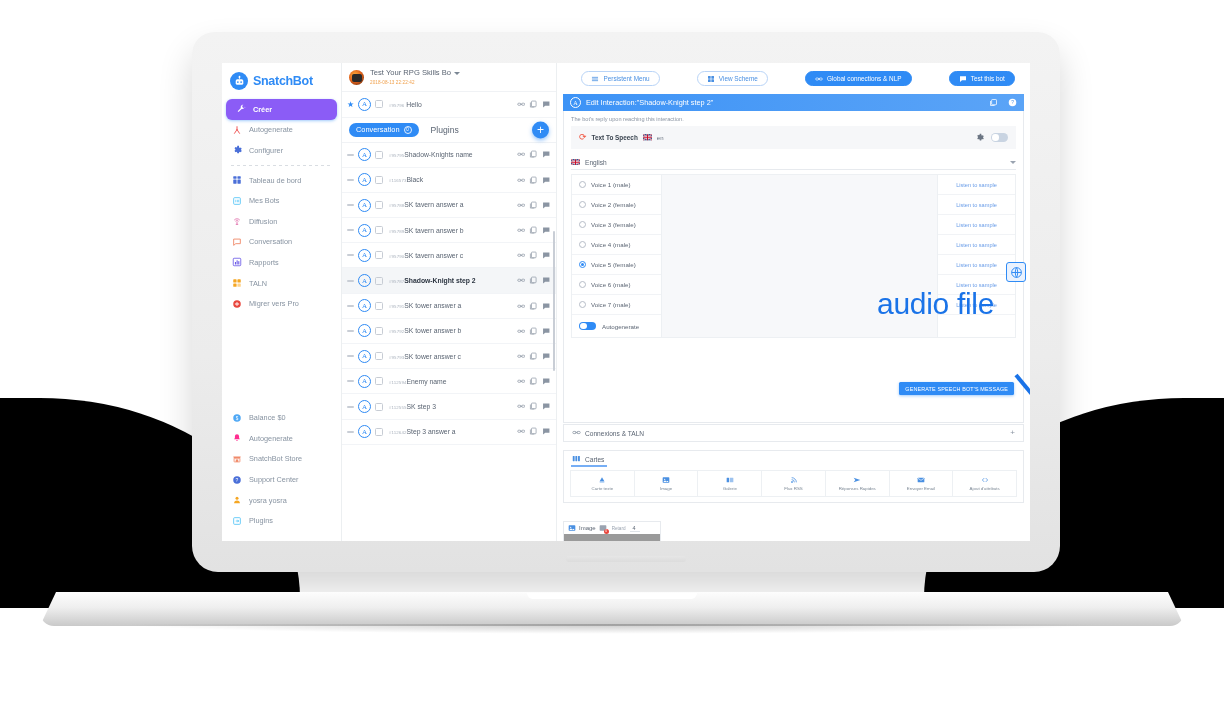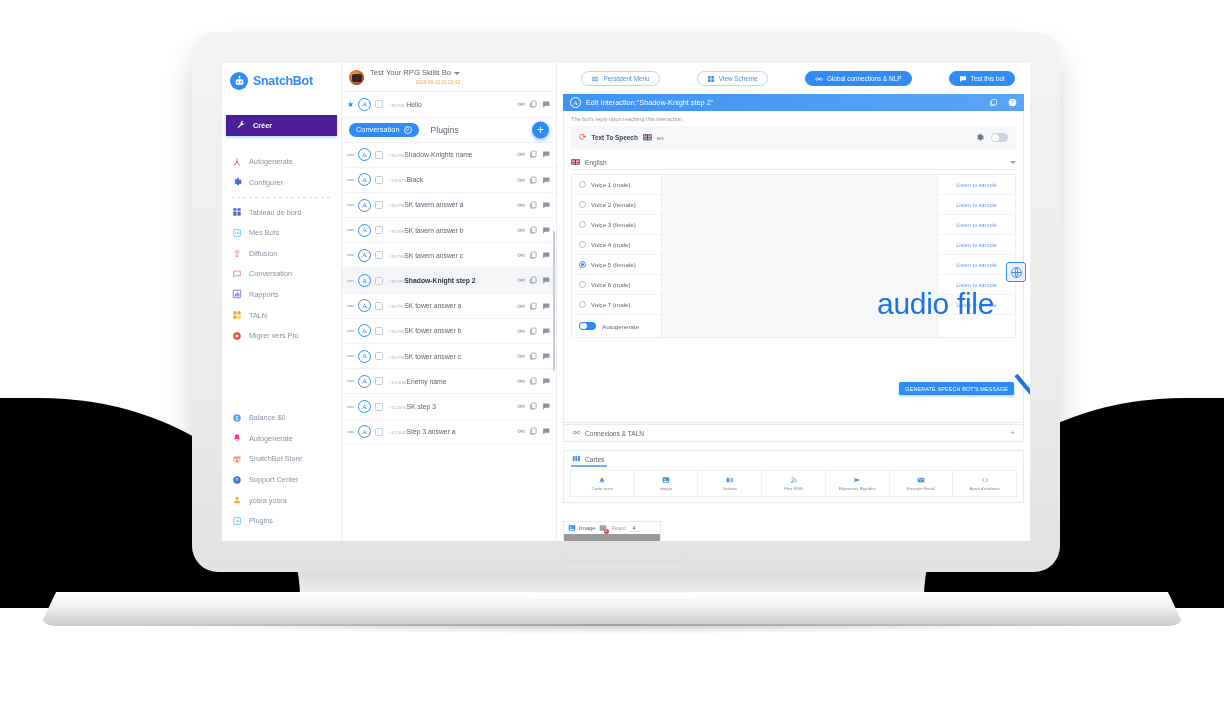--- a/index.html
+++ b/index.html
@@ -53,39 +53,39 @@
      display:flex; flex-direction:column; padding-top:9px; flex:none; }
   .brand { display:flex; align-items:center; gap:5px; padding:0 0 9px 8px; }
   .brand-logo { width:18px;height:18px;border-radius:50%;background:#2f8bf5;
      display:flex;align-items:center;justify-content:center;flex:none; }
   .brand-logo svg { width:13px;height:13px;display:block; }
   .brand-name { font-size:12.5px; font-weight:700; color:#2f8bf5; letter-spacing:-.3px; }
 
   .nav { display:flex; flex-direction:column; }
   .nav-item { display:flex; align-items:center; gap:7px; height:20.6px; padding-left:9px;
      color:#8793a1; font-size:7.3px; cursor:pointer; }
-  .nav-item.active { background:#4c1d95; color:#fff; margin:16px 4px; border-radius:0;
+  .nav-item.active { background:#8b5cf6; color:#fff; margin:0 4px; border-radius:6px;
      box-shadow:0 1px 3px rgba(47,139,245,.45); font-weight:600; }
   .nav-ico { width:11px;height:11px;flex:none;display:flex;align-items:center;justify-content:center; }
   .nav-ico svg { width:10px;height:10px;display:block; }
   .nav-sep { height:1px; margin:4px 8px 4px 9px;
      background:repeating-linear-gradient(90deg,#d9dde2 0 3px,transparent 3px 6px); }
   .nav-bottom { margin-top:auto; padding-bottom:10px; }
 
   
   .listcol { width:215px; flex:none; border-right:1px solid #eceff1; position:relative;
      display:flex; flex-direction:column; background:#fff; }
   .bothead { display:flex; align-items:center; gap:6px; padding:6px 6px 5px 7px;
      border-bottom:1px solid #f0f2f5; }
   .bot-avatar { width:15px;height:15px;border-radius:50%;flex:none;
      background:radial-gradient(circle at 40% 35%,#fbb040,#e2621a 48%,#8c3b12 80%);
      position:relative; overflow:hidden; }
   .bot-avatar:after{content:"";position:absolute;left:2.5px;top:4px;width:10px;height:8px;
      background:#2a2a2a;border-radius:2px;}
-  .bot-meta { line-height:1.15;text-align:right; }
+  .bot-meta { line-height:1.15; }
   .bot-title { font-size:7.6px; color:#5b6573; display:flex; align-items:center; gap:3px; }
   .caret { width:0;height:0;border-left:3px solid transparent;border-right:3px solid transparent;
      border-top:3.4px solid #7b8794; display:inline-block; }
   .bot-date { font-size:4.6px; color:#f0a04b; letter-spacing:.1px; margin-top:1px; }
 
   .pinned-row { background:#fff; }
   .tabsrow { display:flex; align-items:center; gap:12px; padding:5px 7px 5px 7px;
      position:relative; border-bottom:1px solid #f0f2f5; }
   .pill { background:#2f8bf5; color:#fff; border-radius:10px; padding:2.5px 7px;
      font-size:7.4px; display:flex; align-items:center; gap:4px; font-weight:500; }

